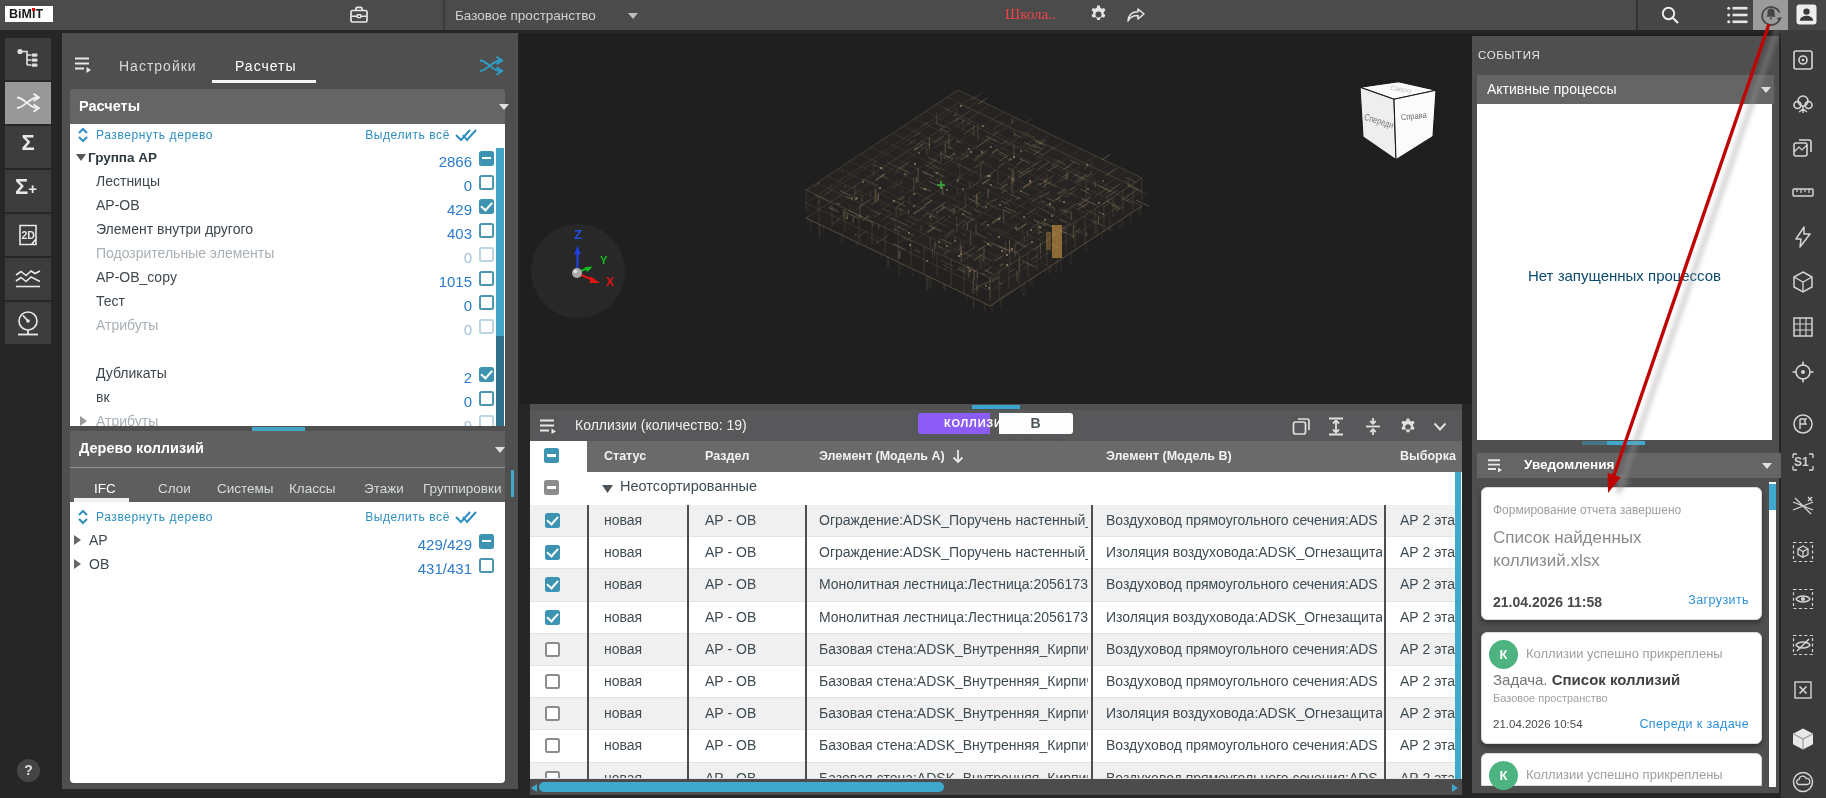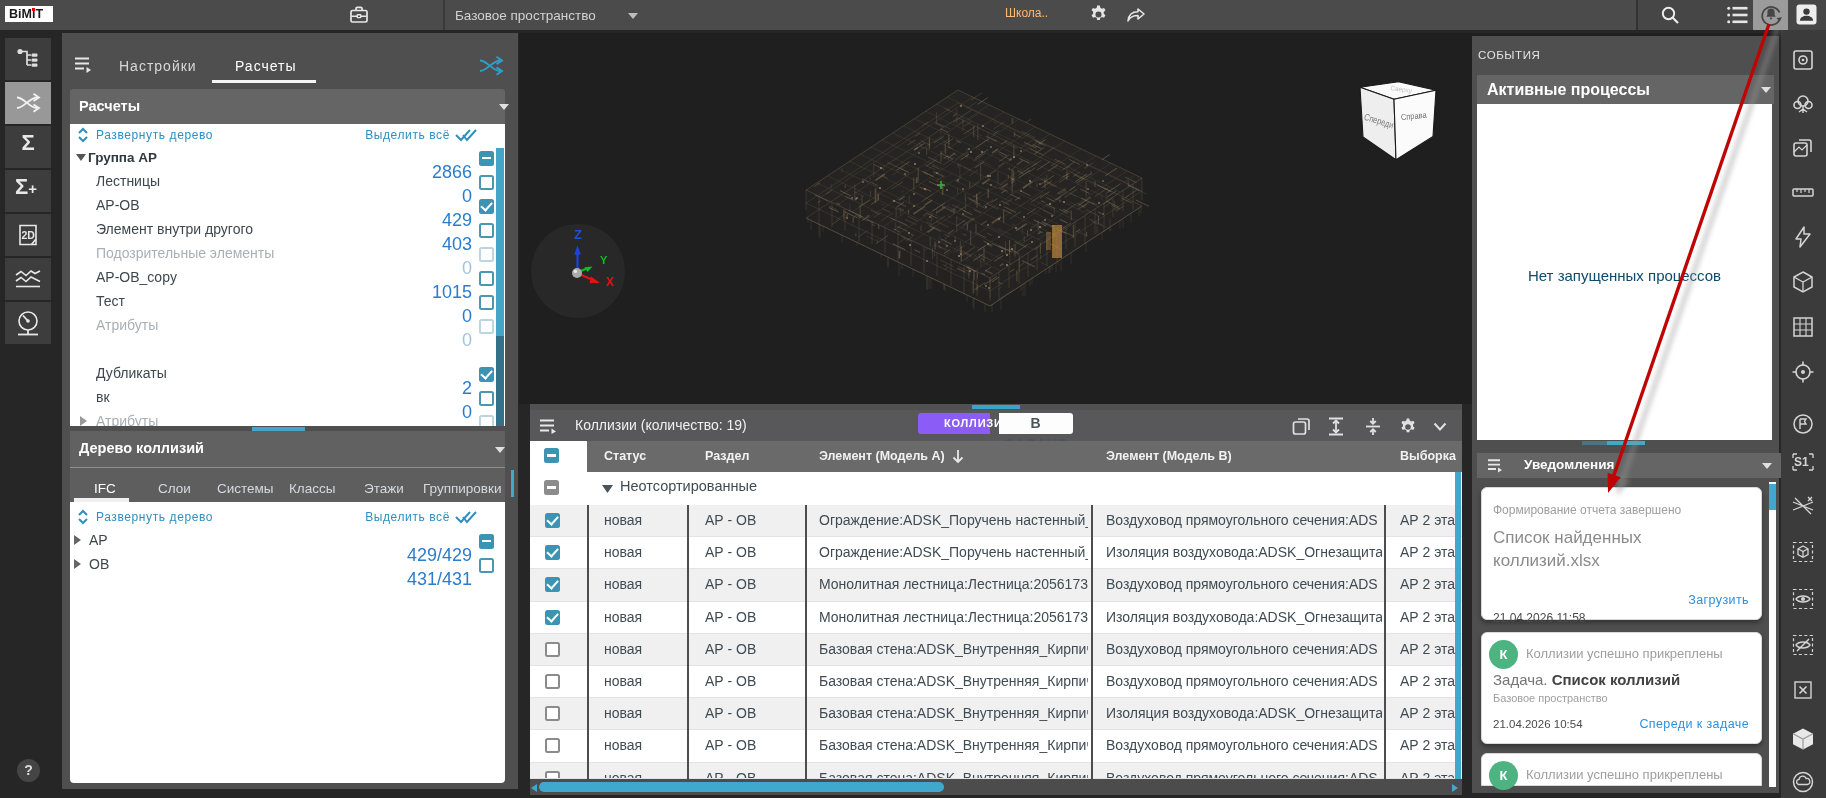--- a/index.html
+++ b/index.html
@@ -3,21 +3,21 @@
 <meta charset="utf-8">
 <style>
   * { margin:0; padding:0; box-sizing:border-box; }
   html,body { width:1826px; height:798px; overflow:hidden; background:#262626;
     font-family:"Liberation Sans", sans-serif; }
   .abs { position:absolute; }
   #page { position:relative; width:1826px; height:798px; background:#262626; }
   svg { display:block; }
   .trow { position:absolute; left:0; width:435px; height:24px; }
   .tname { position:absolute; left:26px; top:3px; font-size:14px; color:#3d474d; white-space:nowrap; }
-  .tnum  { position:absolute; right:33px; top:16px; font-size:18px; color:#2b7ccc; }
+  .tnum  { position:absolute; right:33px; top:7px; font-size:15px; color:#2b7ccc; }
   .dis  { color:#a9b0b5; }
   .dis2 { color:#a5c3da; }
   .cbo, .cbc, .cbi { position:absolute; right:11px; top:4.5px; width:15px; height:15px; border-radius:2.5px; }
   .cbo { border:2px solid #4b97b0; background:#fff; }
   .gbo { border-color:#8b8b8b; }
   .cbo.disb { border-color:#b9d6e2; }
   .cbc, .cbi { background:#3c93b2; }
   .cbc::after { content:""; position:absolute; left:2px; top:3px; width:8.5px; height:4.5px;
     border-left:2.2px solid #fff; border-bottom:2.2px solid #fff; transform:rotate(-48deg); }
   .cbi::after { content:""; position:absolute; left:2.8px; top:6px; width:9.4px; height:2.8px; background:#fff; }
@@ -40,21 +40,21 @@
   <svg class="abs" style="left:348px;top:4px;" width="22" height="22" viewBox="0 0 22 22">
     <rect x="3" y="6.5" width="16" height="11.5" rx="1.5" fill="none" stroke="#e8e8e8" stroke-width="1.7"></rect>
     <path d="M8 6V4.5 a1.2 1.2 0 0 1 1.2-1.2 h3.6 a1.2 1.2 0 0 1 1.2 1.2 V6" fill="none" stroke="#e8e8e8" stroke-width="1.7"></path>
     <path d="M3.5 12.2 h6 M12.5 12.2 h6" stroke="#e8e8e8" stroke-width="1.6"></path>
     <rect x="9.2" y="10.8" width="3.6" height="2.8" rx="0.6" fill="none" stroke="#e8e8e8" stroke-width="1.4"></rect>
   </svg>
   <div class="abs" style="left:455px;top:7.5px;color:#d2d2d2;font-size:13.5px;">Базовое пространство</div>
   <svg class="abs" style="left:626px;top:12px;" width="14" height="8" viewBox="0 0 14 8">
       <path d="M2 1 L7 7 L12 1 Z" fill="#bdbdbd"></path>
     </svg>
-  <div class="abs" style="left:1005px;top:6px;color:#fdba74;font-size:12px;">Школа..</div>
+  <div class="abs" style="left:1005px;top:6px;color:#ef4444;font-size:15px;font-family:Liberation Serif, serif;">Школа..</div>
 
   <svg class="abs" style="left:1088px;top:4px;" width="21" height="21" viewBox="0 0 20 20">
     <path fill="#e5e5e5" fill-rule="evenodd" d="M8.7 1.5 h2.6 l.4 2.1 a6.6 6.6 0 0 1 1.6.9 l2-.7 1.3 2.2 -1.6 1.5 a6.6 6.6 0 0 1 0 1.8 l1.6 1.5 -1.3 2.2 -2-.7 a6.6 6.6 0 0 1 -1.6.9 l-.4 2.1 h-2.6 l-.4-2.1 a6.6 6.6 0 0 1 -1.6-.9 l-2 .7 -1.3-2.2 1.6-1.5 a6.6 6.6 0 0 1 0-1.8 L3.4 6 4.7 3.8 l2 .7 a6.6 6.6 0 0 1 1.6-.9 z M10 7.1 a2.9 2.9 0 1 0 0 5.8 a2.9 2.9 0 0 0 0-5.8 z"></path>
   </svg>
 
   <svg class="abs" style="left:1126px;top:5px;" width="20" height="20" viewBox="0 0 20 20">
     <path d="M12 4 L18 9 L12 14 V10.5 C6 10.5 3.5 13 2 16 C2.5 11 5 6.8 12 6.8 Z" fill="none" stroke="#e5e5e5" stroke-width="1.6" stroke-linejoin="round"></path>
   </svg>
 
   <svg class="abs" style="left:1659px;top:4px;" width="22" height="22" viewBox="0 0 22 22">
@@ -1163,21 +1163,21 @@
     <svg class="abs" style="left:921px;top:4.5px;" width="7" height="8" viewBox="0 0 7 8">
           <path d="M1 0 L7 4 L1 8 Z" fill="#3fa9cd"></path>
         </svg>
   </div>
 </div>
 
   <div class="abs" id="events" style="left:1472px;top:36px;width:307px;height:757px;background:#4f4f4f;">
 
     <div class="abs" style="left:6px;top:13px;font-size:11.5px;color:#e3e3e3;letter-spacing:0.6px;">СОБЫТИЯ</div>
     <div class="abs" style="left:5px;top:39px;width:297px;height:29px;background:#656565;">
-      <div class="abs" style="left:10px;top:6px;font-size:16px;font-weight:bold;color:#fff;">Активные процессы</div>
+      <div class="abs" style="left:10px;top:6px;font-size:14px;font-weight:normal;color:#fff;">Активные процессы</div>
       <svg class="abs" style="left:283px;top:11px;" width="12" height="8" viewBox="0 0 12 8">
           <path d="M1 1 L6 7 L11 1 Z" fill="#e0e0e0"></path>
         </svg>
     </div>
     <div class="abs" style="left:5px;top:68px;width:295px;height:336px;background:#fff;">
       <div class="abs" style="left:0;top:163px;width:295px;text-align:center;font-size:15px;color:#0c4a6e;">Нет запущенных процессов</div>
     </div>
     <div class="abs" style="left:110px;top:405px;width:25px;height:3.5px;background:#4a7585;"></div>
     <div class="abs" style="left:135px;top:405px;width:38px;height:3.5px;background:#3fa9cd;"></div>
 
@@ -1191,21 +1191,21 @@
           <path d="M1 1 L6 7 L11 1 Z" fill="#e0e0e0"></path>
         </svg>
     </div>
 
     <div class="abs" style="left:297px;top:446px;width:7px;height:305px;background:#fdfdfd;"></div>
     <div class="abs" style="left:297px;top:448px;width:7px;height:26px;background:#3fa9cd;"></div>
 
     <div class="abs" style="left:9px;top:451px;width:281px;height:133px;background:#fff;border:1px solid #d9d9d9;border-radius:6px;box-shadow:0 3px 5px rgba(0,0,0,0.35);">
       <div class="abs" style="left:11px;top:15px;font-size:12px;color:#9e9e9e;">Формирование отчета завершено</div>
       <div class="abs" style="left:11px;top:38px;font-size:17px;color:#8a8a8a;line-height:23px;">Список найденных<br>коллизий.xlsx</div>
-      <div class="abs" style="left:11px;top:123px;font-size:12px;color:#4a4a4a;">21.04.2026 11:58</div>
+      <div class="abs" style="left:11px;top:106px;font-size:14px;color:#4a4a4a;font-weight:bold;">21.04.2026 11:58</div>
       <div class="abs" style="right:12px;top:105px;font-size:12.5px;color:#2c90d9;letter-spacing:0.4px;">Загрузить</div>
     </div>
 
     <div class="abs" style="left:9px;top:596px;width:281px;height:112px;background:#fff;border:1px solid #d9d9d9;border-radius:6px;box-shadow:0 3px 5px rgba(0,0,0,0.35);">
       <div class="abs" style="left:7px;top:7px;width:29px;height:29px;border-radius:50%;background:#4db380;color:#fff;font-size:13px;font-weight:bold;text-align:center;line-height:29px;">К</div>
       <div class="abs" style="left:44px;top:13px;font-size:13px;color:#9e9e9e;">Коллизии успешно прикреплены</div>
       <div class="abs" style="left:11px;top:38px;font-size:15px;color:#757575;">Задача. <span style="color:#424242;font-weight:bold;">Список коллизий</span></div>
       <div class="abs" style="left:11px;top:59px;font-size:11px;color:#9e9e9e;">Базовое пространство</div>
       <div class="abs" style="left:11px;top:85px;font-size:11.5px;color:#4a4a4a;">21.04.2026 10:54</div>
       <div class="abs" style="right:12px;top:84px;font-size:12.5px;color:#2c90d9;letter-spacing:0.4px;">Спереди к задаче</div>

